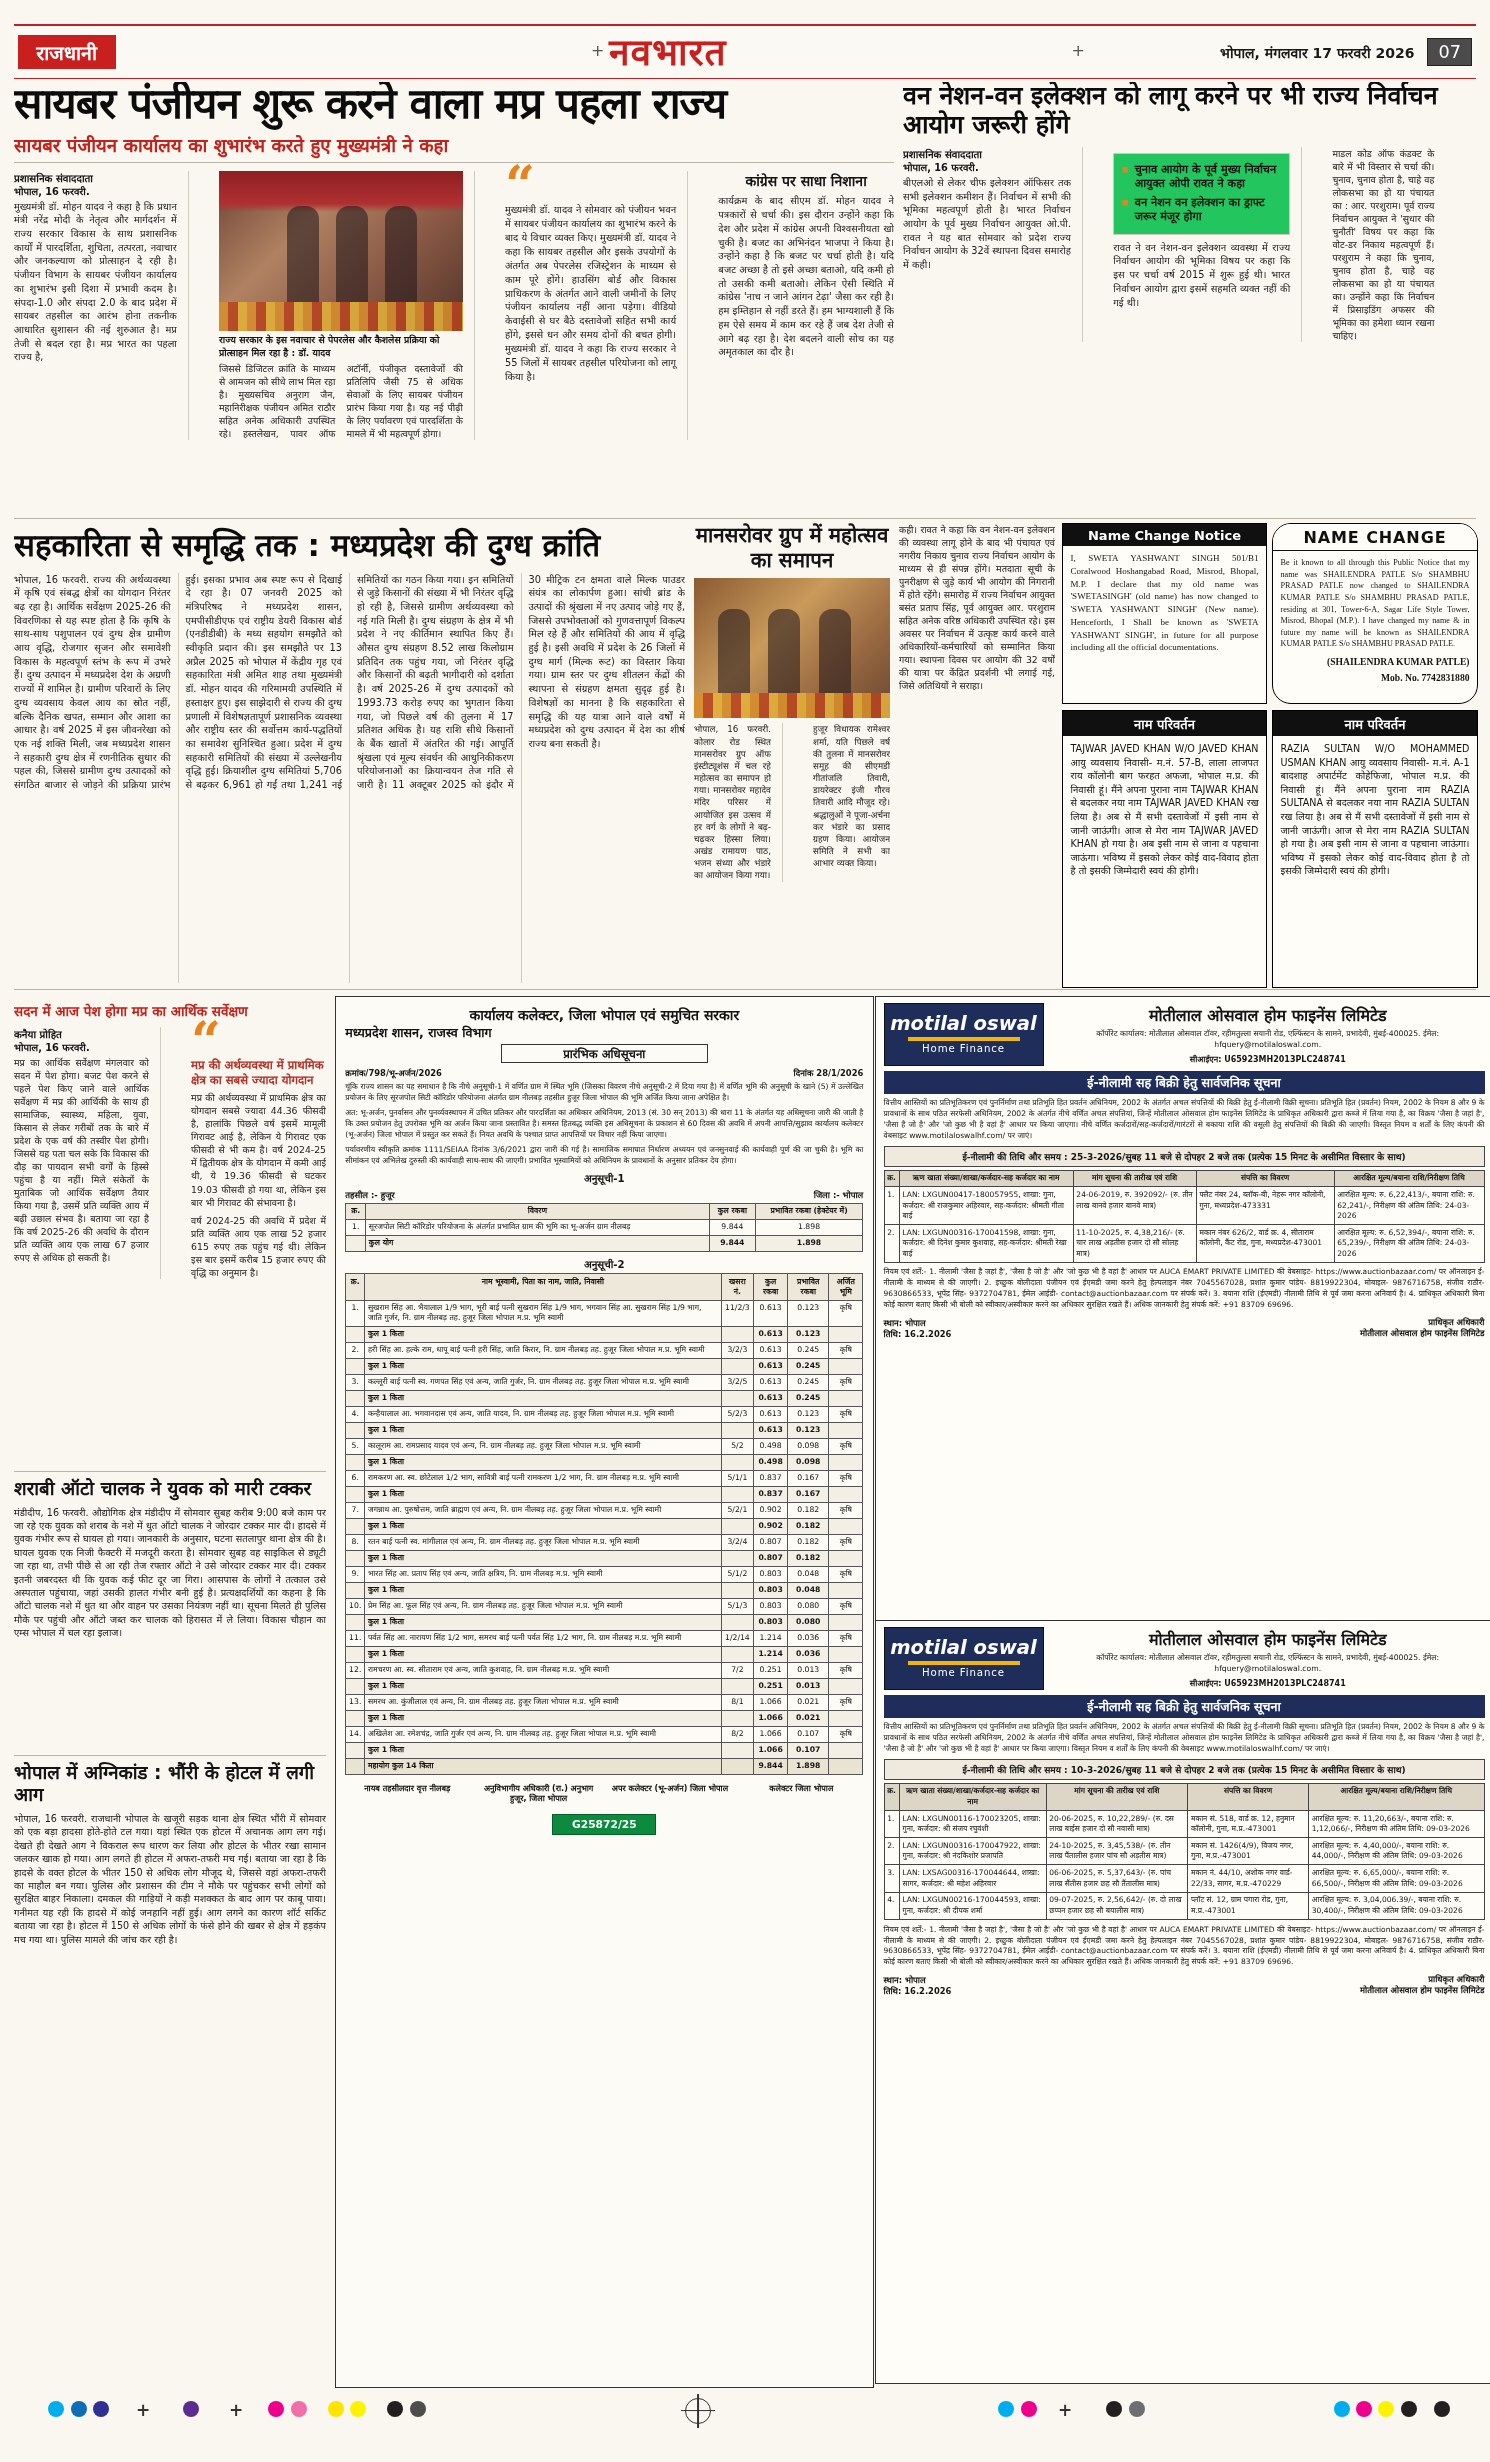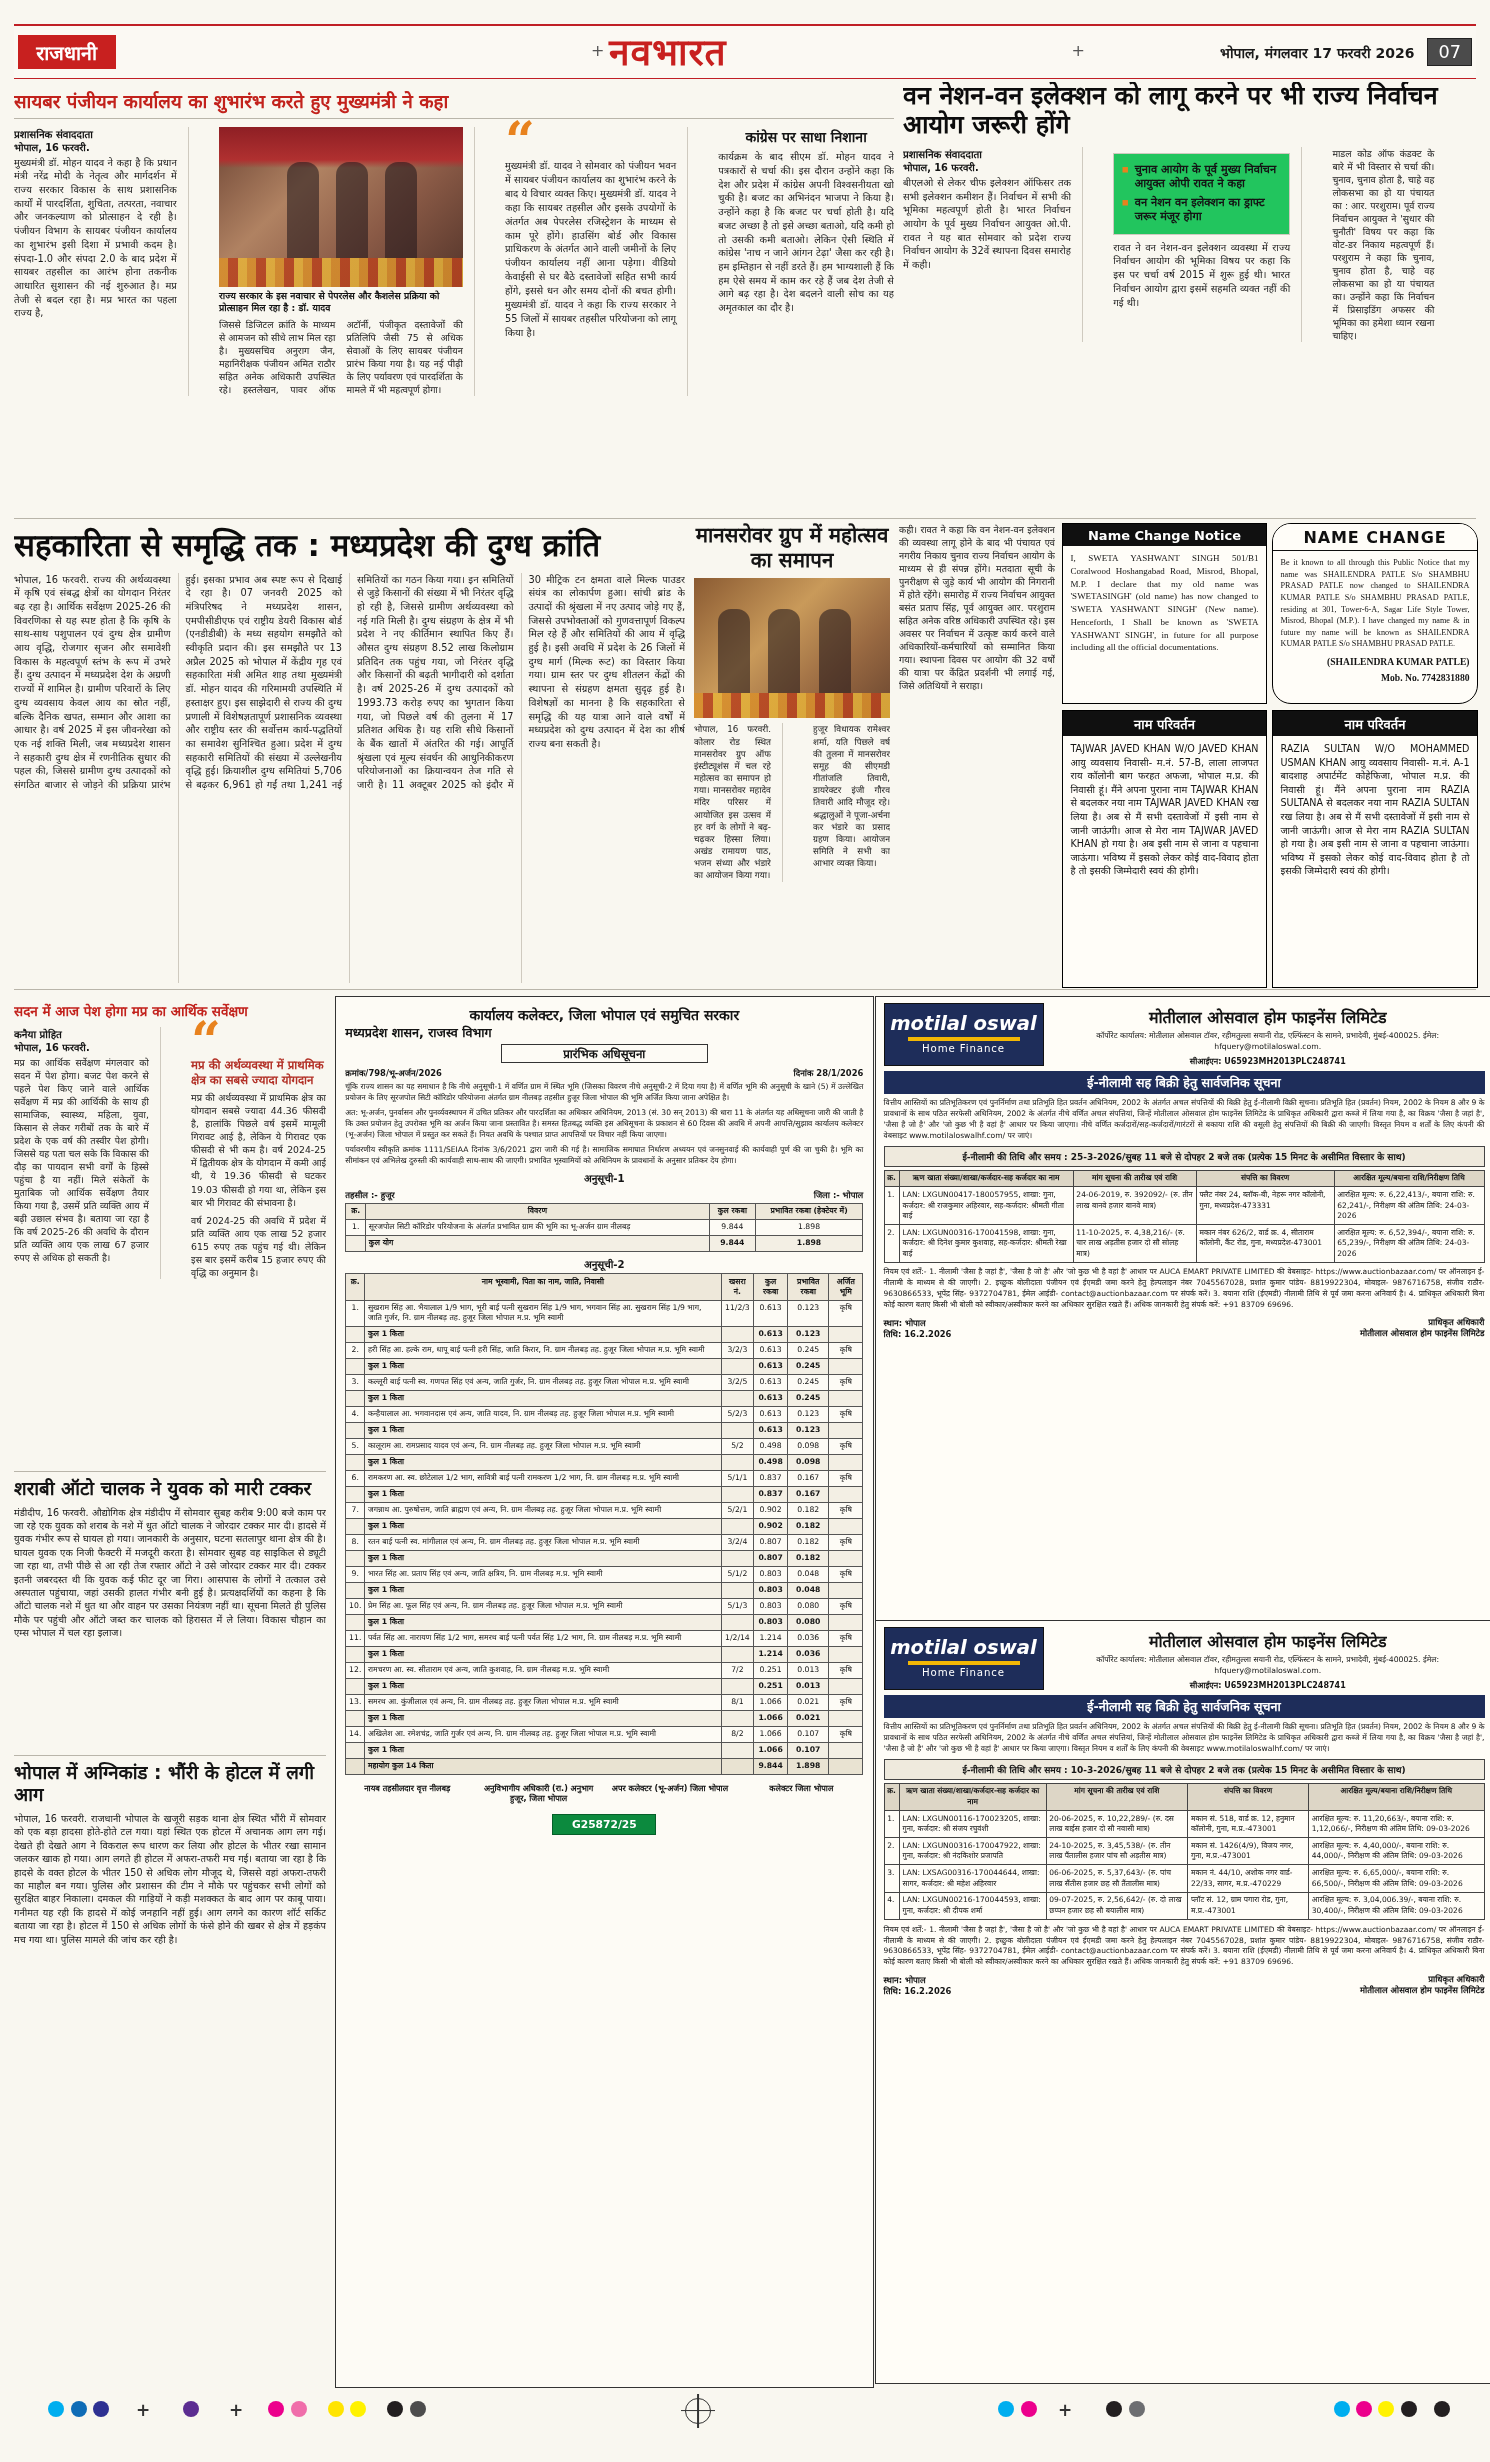--- a/index.html
+++ b/index.html
@@ -75,21 +75,21 @@
   .gov-table .num{text-align:center;white-space:nowrap;}
   tr.sub td{font-weight:bold;background:#f3efe4;}
   tr.grand td{font-weight:bold;background:#e9e3d2;}
   .tmeta{display:flex;justify-content:space-between;font-size:8.4px;font-weight:bold;margin-top:3.7px;}
   .sig-row{display:flex;justify-content:space-between;margin-top:9.3px;gap:7.5px;}
   .sig{font-size:8px;font-weight:bold;text-align:center;flex:1;line-height:1.3;}
   .figno{display:block;margin:9.3px auto 0;background:#0c8a3e;color:#fff;font-weight:bold;font-size:10.7px;width:102px;text-align:center;padding:2.8px 0;border:0.9px solid #055f29;}
 
   
   .ad{border:1.4px solid #333;background:#fffdf7;padding:5.6px 7.5px;}
-  .ad-top{display:flex;gap:7.5px;align-items:flex-end;}
+  .ad-top{display:flex;gap:7.5px;align-items:center;}
   .mo-logo{width:158px;min-height:61px;background:#1e2d5a;color:#fff;display:flex;flex-direction:column;justify-content:center;align-items:center;border:0.9px solid #111;}
   .mo-name{font-weight:bold;font-style:italic;font-size:19.6px;line-height:1;}
   .mo-rule{width:112px;height:3.7px;background:#f2b705;margin:3.7px 0 2.8px;}
   .mo-hf{font-size:10.2px;letter-spacing:0.9px;}
   .ad-title{flex:1;text-align:center;}
   .ad-title .t{font-weight:bold;font-size:16px;}
   .ad-title .a{font-size:7.7px;line-height:1.4;margin-top:2.8px;}
   .ad-title .c{font-size:8px;font-weight:bold;margin-top:1.9px;}
   .mo-bar{background:#1e2d5a;color:#fff;text-align:center;font-weight:bold;font-size:12.6px;padding:2.8px 0;margin:5.6px 0 3.7px;}
   .ad-intro{font-size:7.6px;line-height:1.45;text-align:justify;}
@@ -123,20 +123,21 @@
     <span class="plus" style="left:577px">+</span>
     <div class="mast-center">
       <span class="mast-title">नवभारत</span>
     </div>
     <span class="plus" style="right:391px">+</span>
     <span class="mast-date">भोपाल, मंगलवार 17 फरवरी 2026</span>
     <span class="page-box">07</span>
   </div>
 
   <div class="sec" style="left:14px;top:82px;width:880px;height:430px;">
+    <div class="h-cyber">सायबर पंजीयन शुरू करने वाला मप्र पहला राज्य</div>
     <div class="h-sub">सायबर पंजीयन कार्यालय का शुभारंभ करते हुए मुख्यमंत्री ने कहा</div>
     <div class="cols">
       <div style="width:177px">
         <div class="byline">प्रशासनिक संवाददाता</div>
         <div class="dateline">भोपाल, 16 फरवरी.</div>
         <div class="jtext">मुख्यमंत्री डॉ. मोहन यादव ने कहा है कि प्रधान मंत्री नरेंद्र मोदी के नेतृत्व और मार्गदर्शन में राज्य सरकार विकास के साथ प्रशासनिक कार्यों में पारदर्शिता, शुचिता, तत्परता, नवाचार और जनकल्याण को प्रोत्साहन दे रही है। पंजीयन विभाग के सायबर पंजीयन कार्यालय का शुभारंभ इसी दिशा में प्रभावी कदम है। संपदा-1.0 और संपदा 2.0 के बाद प्रदेश में सायबर तहसील का आरंभ होना तकनीक आधारित सुशासन की नई शुरुआत है। मप्र तेजी से बदल रहा है। मप्र भारत का पहला राज्य है,</div>
       </div>
       <div style="width:265px">
         <div class="photo" style="height:160px">
           <div class="curtain"></div>

